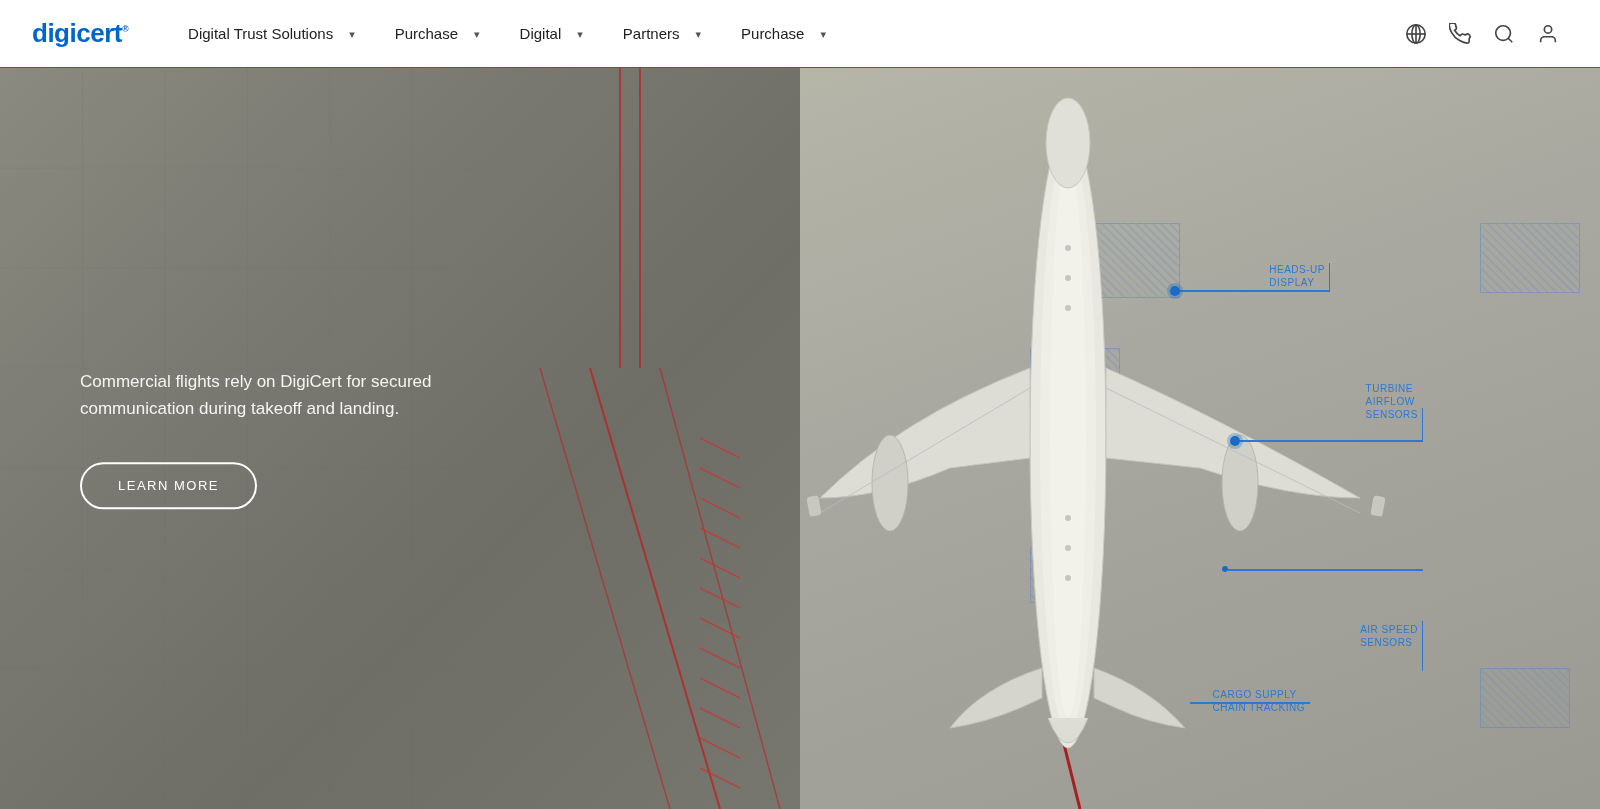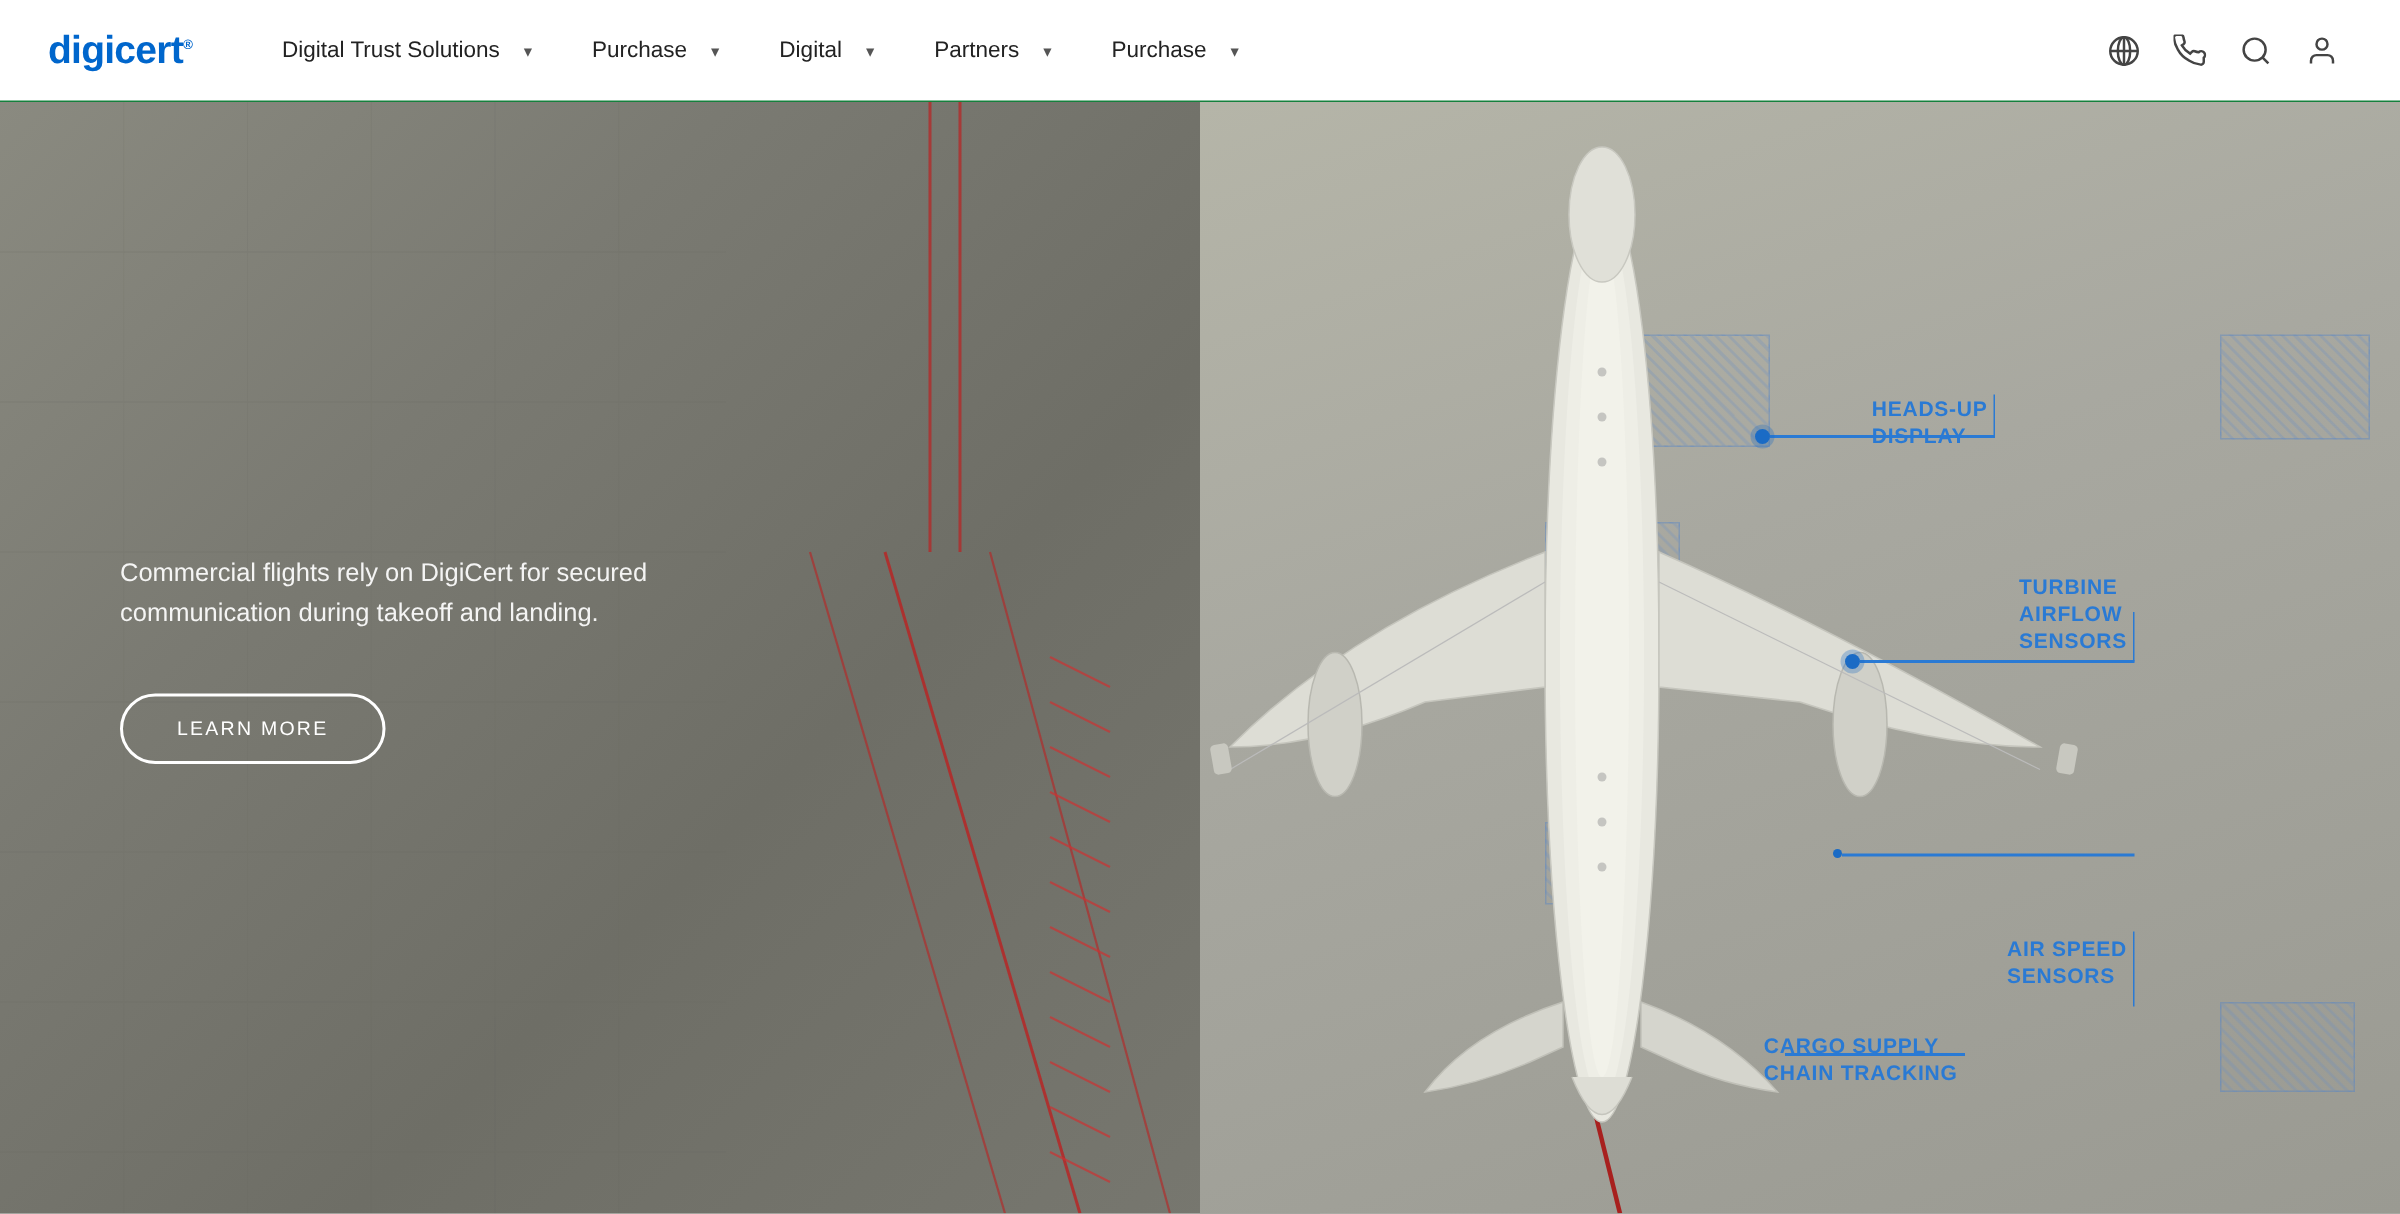--- a/index.html
+++ b/index.html
@@ -174,22 +174,22 @@
       text-transform: uppercase;
       cursor: pointer;
       background: transparent;
       transition: background 0.2s, color 0.2s;
     }
 
     
     .tech-label {
       position: absolute;
       color: #2a7ad4;
-      font-size: 14px;
-      font-weight: 700;
+      font-size: 10px;
+      font-weight: 400;
       letter-spacing: 0.5px;
       text-transform: uppercase;
       line-height: 1.3;
       z-index: 6;
     }
     .tech-label::before {
       content: '';
       position: absolute;
       background: #2a7ad4;
     }

